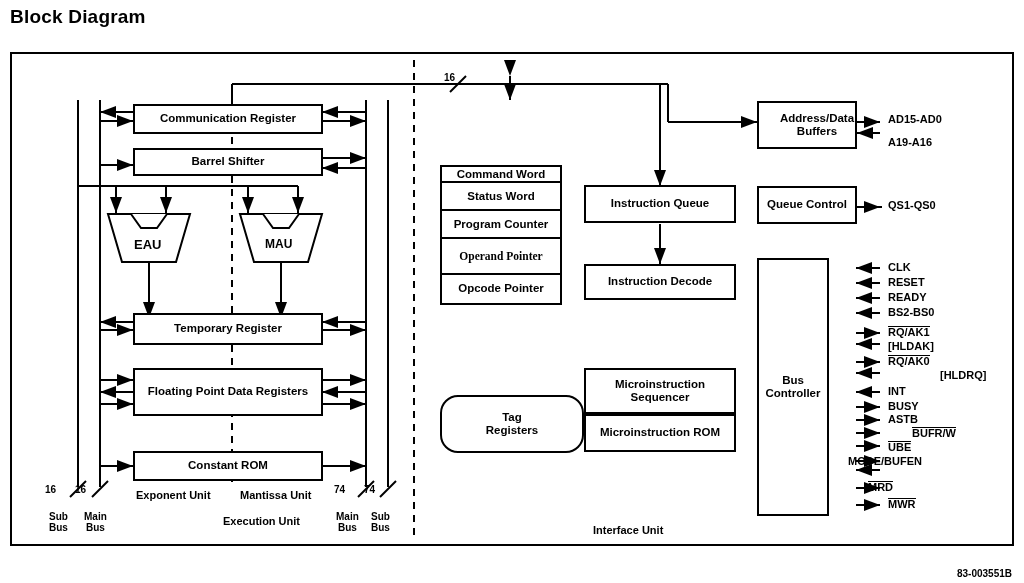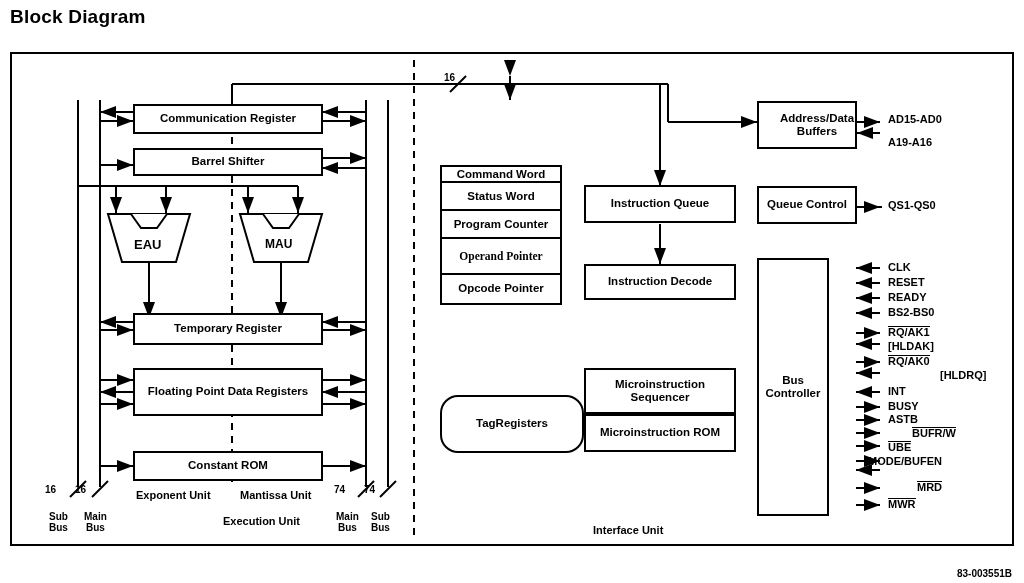--- a/index.html
+++ b/index.html
@@ -185,21 +185,21 @@
   <div class="lbl sm" style="left:444px;top:72px;">16</div>
 
   <div class="stack" style="left:440px;top:165px;width:122px;height:140px;">
     <div style="height:16px;">Command Word</div>
     <div style="height:28px;">Status Word</div>
     <div style="height:28px;">Program Counter</div>
     <div style="height:36px;font-family:Liberation Serif, serif;">Operand Pointer</div>
     <div style="height:26px;">Opcode Pointer</div>
   </div>
 
-  <div class="box" style="left:440px;top:395px;width:144px;height:58px;flex-direction:row;border-radius:18px;">
+  <div class="box" style="left:440px;top:395px;width:144px;height:58px;flex-direction:column;border-radius:18px;">
     <span>Tag</span>
     <span>Registers</span>
   </div>
 
   <div class="box" style="left:584px;top:185px;width:152px;height:38px;">
     <span>Instruction Queue</span>
   </div>
   <div class="box" style="left:584px;top:264px;width:152px;height:36px;">
     <span>Instruction Decode</span>
   </div>
@@ -245,23 +245,23 @@
 
   <div class="lbl" style="left:888px;top:385px;">INT</div>
   <div class="lbl" style="left:888px;top:400px;">BUSY</div>
   <div class="lbl" style="left:888px;top:413px;">ASTB</div>
   <div class="ovl" style="left:888px;top:427px;padding-left:24px;">
     <span class="bar">BUFR/W</span>
   </div>
   <div class="ovl" style="left:888px;top:441px;">
     <span class="bar">UBE</span>
   </div>
-  <div class="lbl" style="left:868px;top:455px;">MODE/BUFEN</div>
-
-  <div class="ovl" style="left:917px;top:481px;">
+  <div class="lbl" style="left:848px;top:455px;">MODE/BUFEN</div>
+
+  <div class="ovl" style="left:868px;top:481px;">
     <span class="bar">MRD</span>
   </div>
   <div class="ovl" style="left:888px;top:498px;">
     <span class="bar">MWR</span>
   </div>
 
   <div class="code">83-003551B</div>
 </div>
 
 </body></html>

